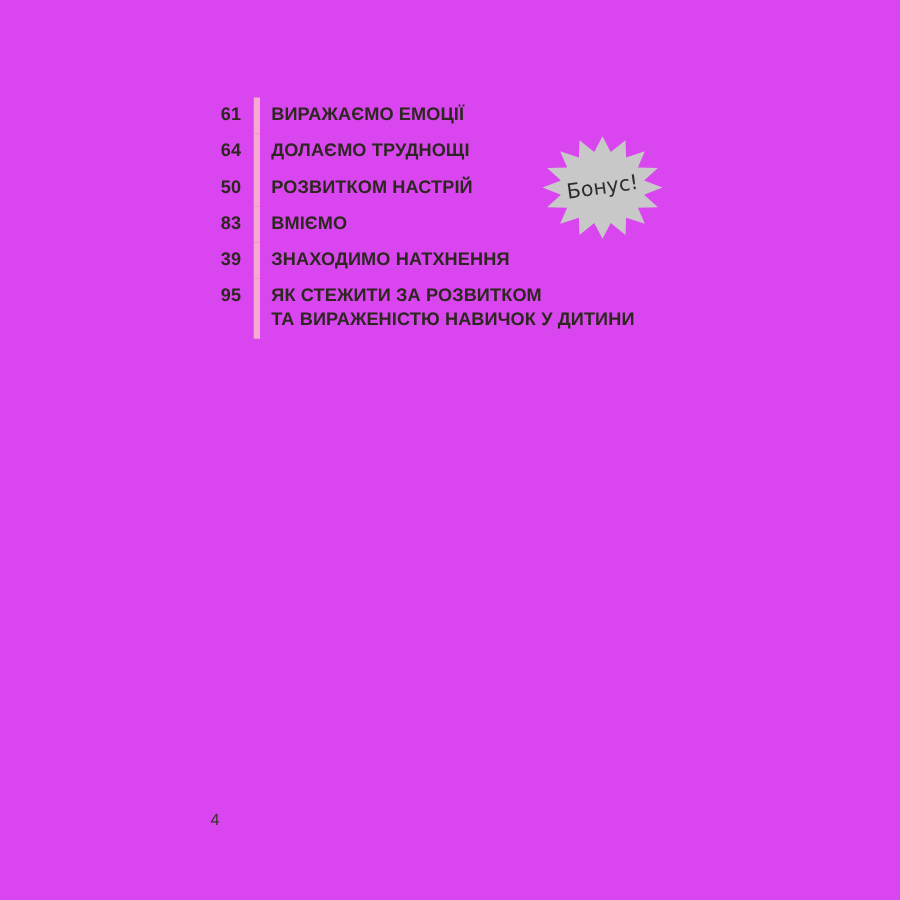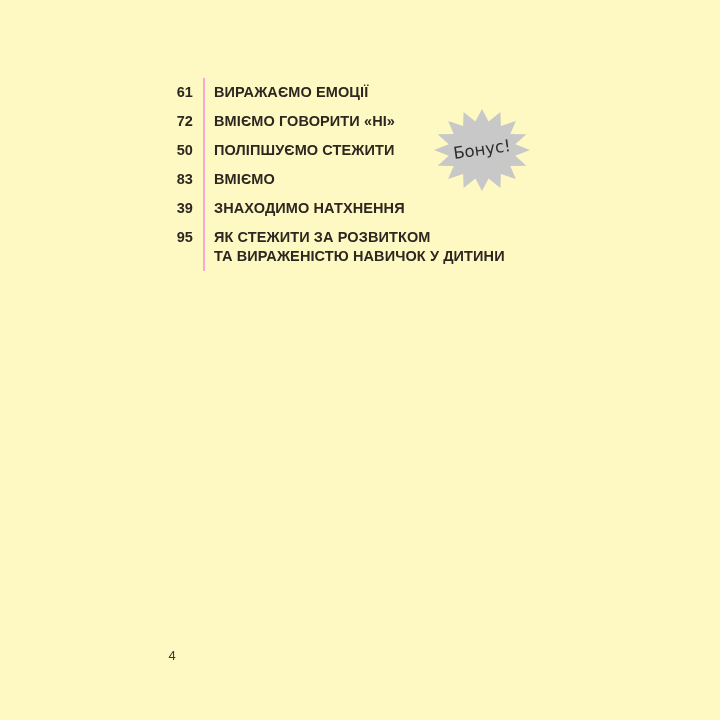--- a/index.html
+++ b/index.html
@@ -4,41 +4,41 @@
 <style>
   html, body { margin: 0; padding: 0; }
   body {
     width: 720px; height: 720px;
     background: #ffffff;
     font-family: "Liberation Sans", sans-serif;
     color: #2e2721;
     position: relative;
     overflow: hidden;
   }
-  .page { position: absolute; inset: 0; background: #fef9c3; }
+  .page { position: absolute; inset: 0; background: #d946ef; }
 
   table.toc {
     position: absolute;
     left: 158px; top: 78px;
     border-collapse: collapse;
     border-spacing: 0;
   }
   table.toc td { vertical-align: top; }
   td.num {
     width: 35px;
     padding: 5px 10px 5px 0;
     text-align: right;
     font-weight: bold;
     font-size: 14.5px;
     line-height: 19px;
     letter-spacing: 0.1px;
     white-space: nowrap;
   }
   td.title {
-    border-left: 2px solid #f9a8d4;
+    border-left: 5px solid #f9a8d4;
     padding: 5px 0 5px 9px;
     font-weight: bold;
     font-size: 14.5px;
     line-height: 19px;
     letter-spacing: 0.1px;
     white-space: pre-line;
     max-width: 300px;
   }
 
   .bonus-badge {
@@ -67,26 +67,26 @@
 
 <div class="page">
 
   <table class="toc">
     <tbody id="toc-body">
         <tr>
           <td class="num">61</td>
           <td class="title">ВИРАЖАЄМО ЕМОЦІЇ</td>
         </tr>
         <tr>
-          <td class="num">72</td>
-          <td class="title">ВМІЄМО ГОВОРИТИ «НІ»</td>
+          <td class="num">64</td>
+          <td class="title">ДОЛАЄМО ТРУДНОЩІ</td>
         </tr>
         <tr>
           <td class="num">50</td>
-          <td class="title">ПОЛІПШУЄМО СТЕЖИТИ</td>
+          <td class="title">РОЗВИТКОМ НАСТРІЙ</td>
         </tr>
         <tr>
           <td class="num">83</td>
           <td class="title">ВМІЄМО</td>
         </tr>
         <tr>
           <td class="num">39</td>
           <td class="title">ЗНАХОДИМО НАТХНЕННЯ</td>
         </tr>
         <tr>

